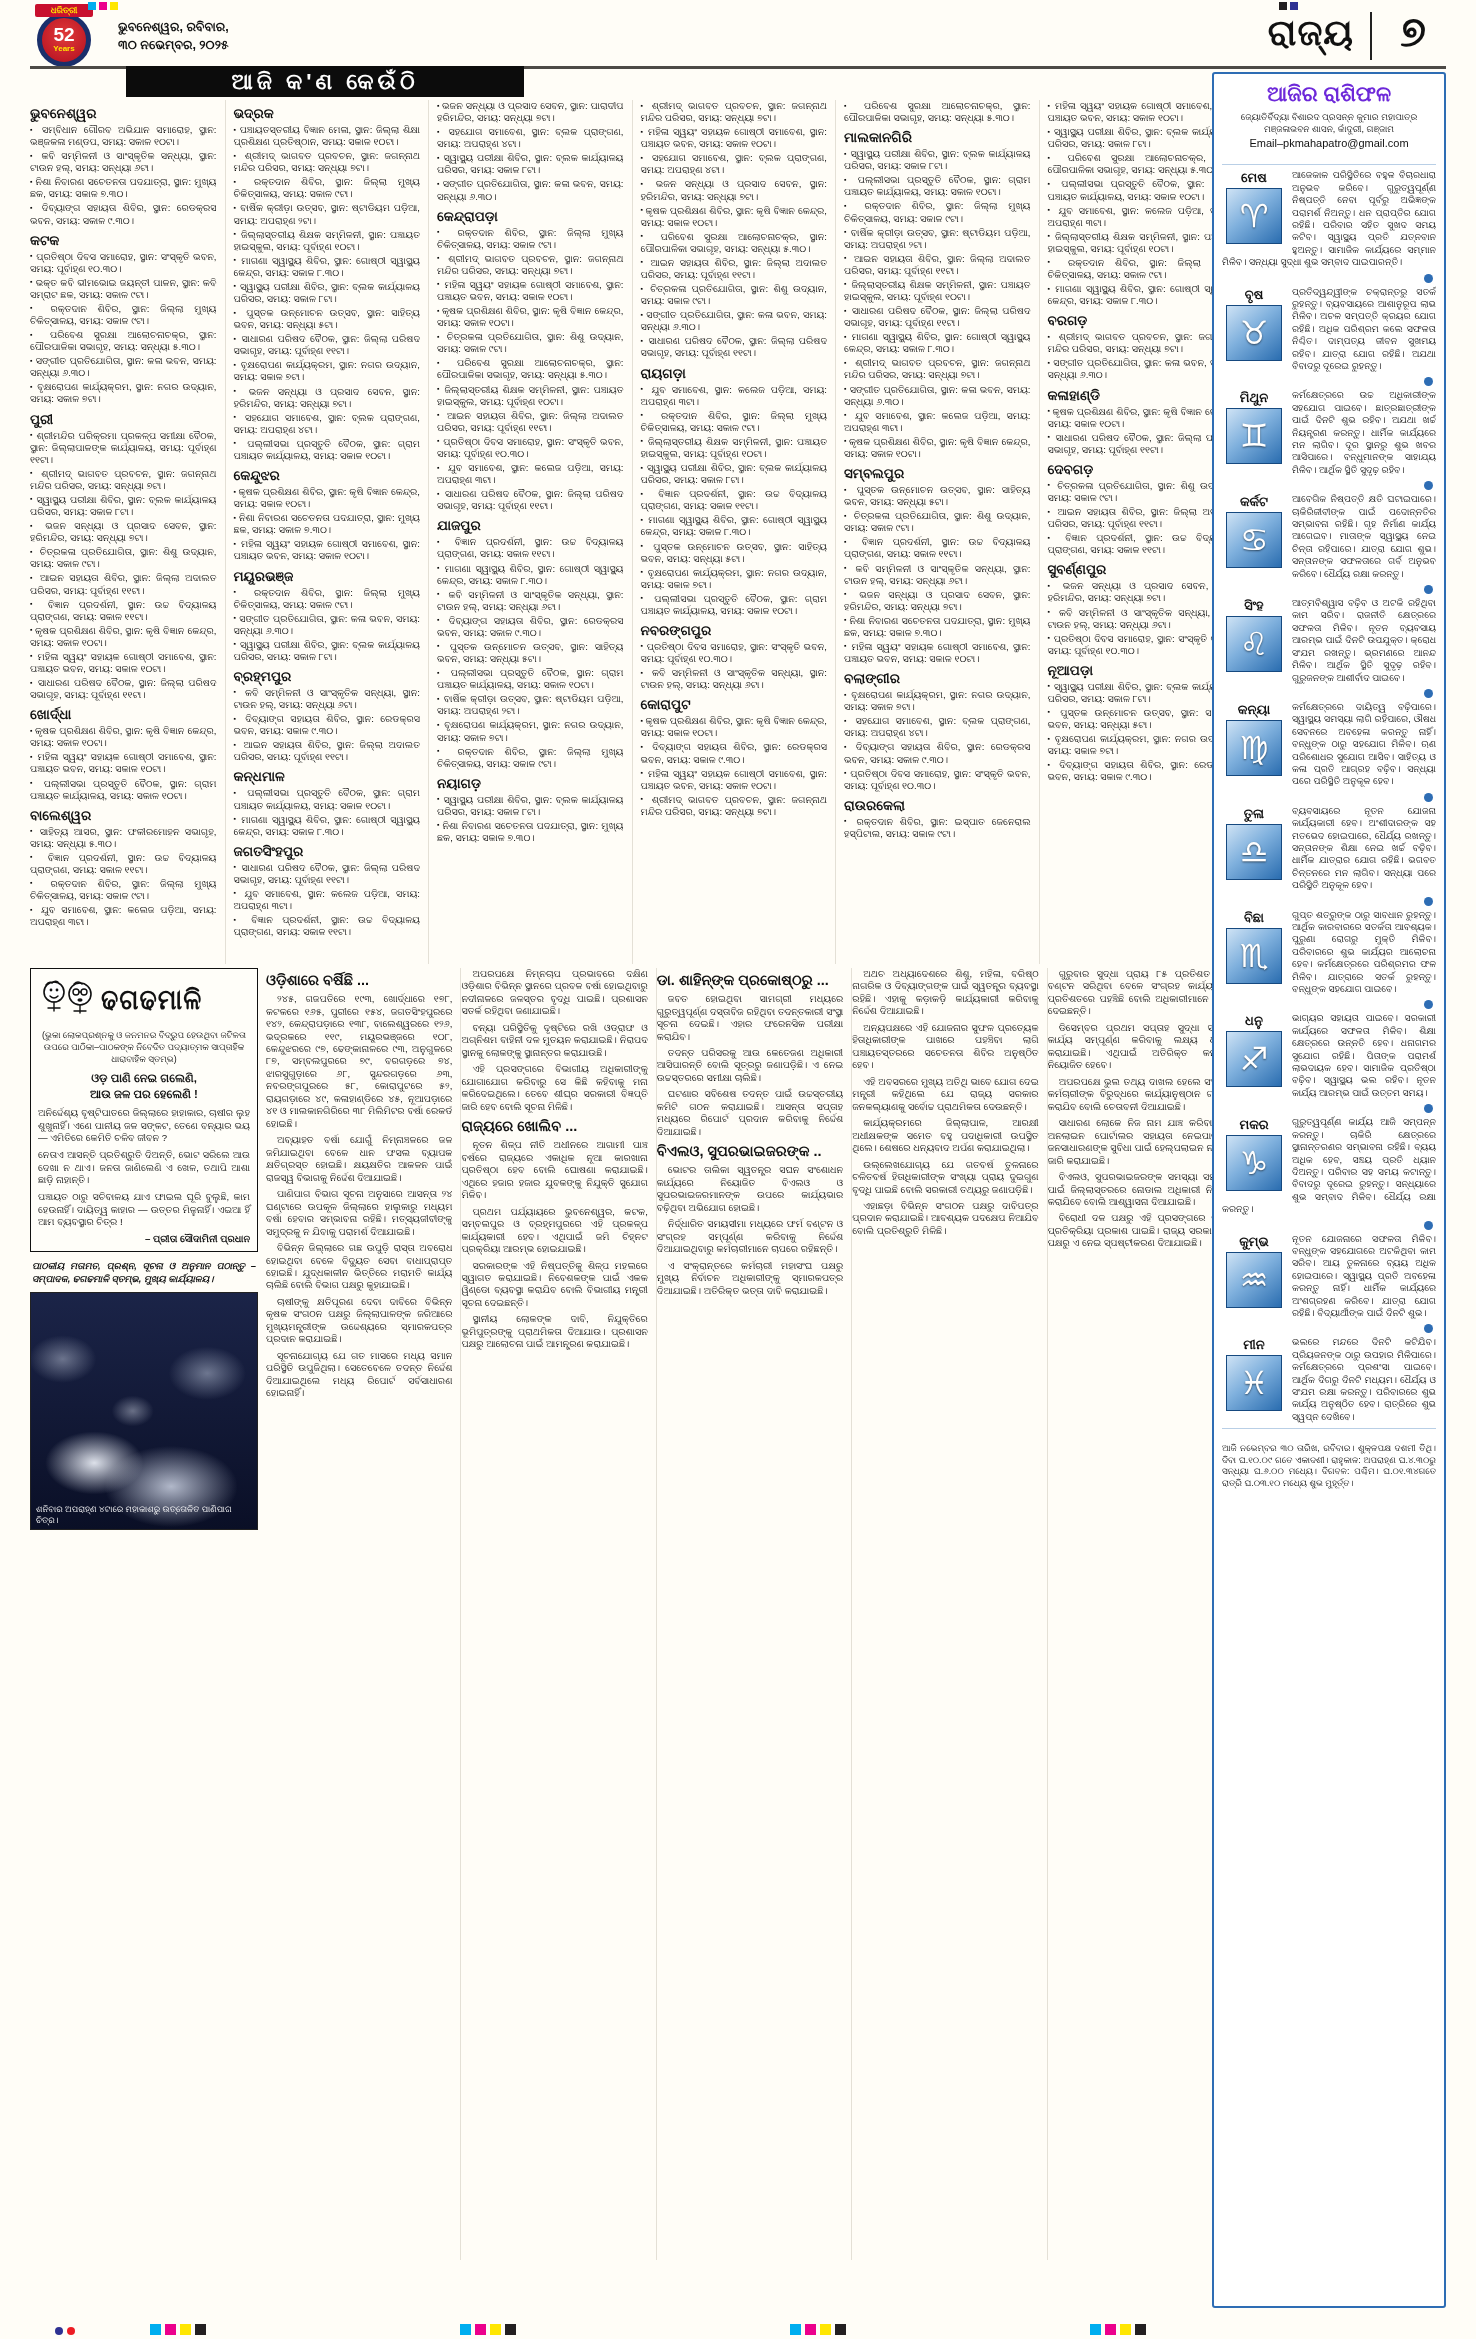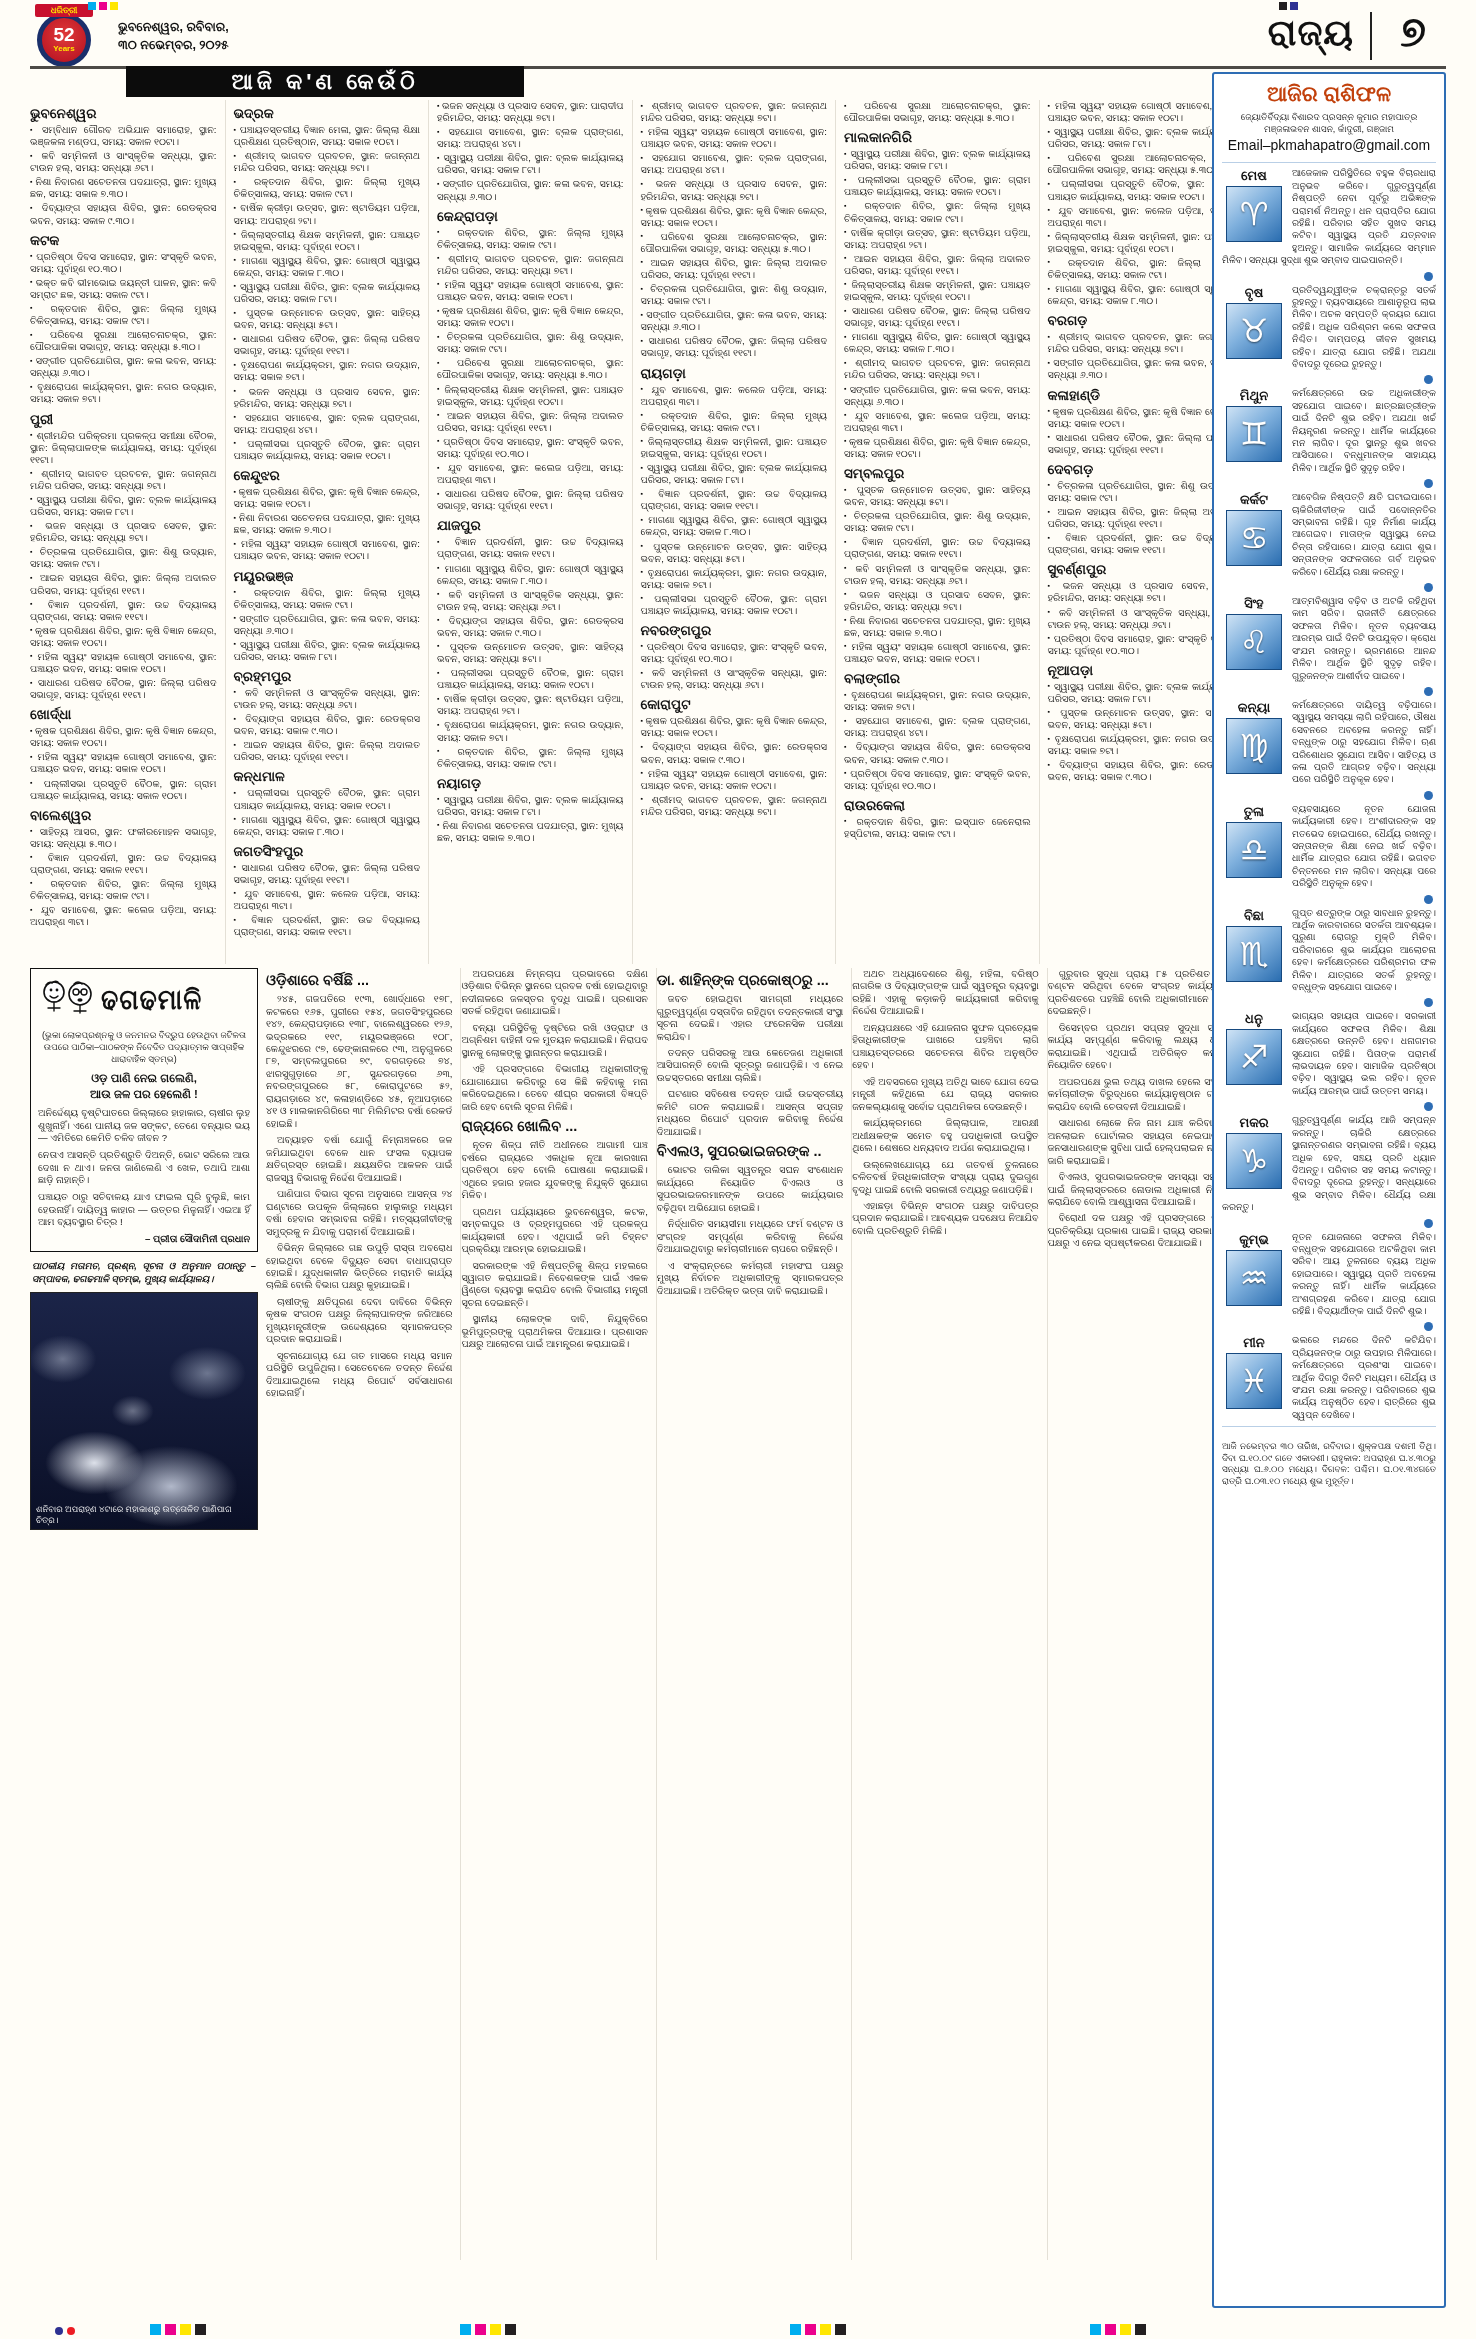--- a/index.html
+++ b/index.html
@@ -68,23 +68,23 @@
   .fp-title{font-size:27px;font-weight:900;margin:0 0 8px 2px;letter-spacing:1px;}
   .fp-cols{display:flex;gap:8px;height:1292px;overflow:hidden;}
   .fp-col{flex:1 1 0;min-width:0;font-size:9.6px;line-height:1.3;text-align:justify;overflow:hidden;}
   .fp-col + .fp-col{border-left:1px solid #e4e0d6;padding-left:0;}
   .fp-head{font-size:14.5px;font-weight:900;line-height:1.25;margin:3px 0 4px;}
   .fp-para{margin-bottom:4px;text-indent:11px;}
 
   
   .horoscope{position:absolute;top:72px;right:30px;width:234px;height:2236px;border:2px solid #2e6db4;
     border-radius:3px;background:#fff;padding:8px 8px 6px;overflow:hidden;}
-  .h-title{color:#c2410c;font-size:21px;font-weight:900;text-align:center;margin:0 0 5px;}
+  .h-title{color:#6d28d9;font-size:21px;font-weight:900;text-align:center;margin:0 0 5px;}
   .h-intro{font-size:9px;text-align:center;line-height:1.35;}
-  .h-email{font-size:14px;text-align:center;margin:2px 0 4px;border-bottom:1px solid #b9cfe6;padding-bottom:9px;}
+  .h-email{font-size:11px;text-align:center;margin:2px 0 4px;border-bottom:1px solid #b9cfe6;padding-bottom:15px;}
   .sign{overflow:hidden;margin-top:3px;}
   .sign-float{float:left;width:64px;margin:1px 6px 2px 0;text-align:center;}
   .sign-name{font-weight:900;font-size:13px;}
   .sign-icon{width:56px;height:56px;margin:2px auto 0;border:1px solid #16497f;color:#fff;font-size:32px;
     line-height:54px;text-align:center;text-shadow:0 1px 2px rgba(0,0,0,.55);
     background:linear-gradient(140deg,#cfe3f5 0%,#7fb0dd 45%,#2a6db0 100%);}
   .sign-text{font-size:9.4px;line-height:1.32;text-align:justify;}
   .dot-sep{width:9px;height:9px;border-radius:50%;background:#2e6db4;margin:5px 3px 1px auto;}
   .h-footer{font-size:8.8px;line-height:1.32;margin-top:5px;border-top:1px solid #b9cfe6;padding-top:14px;text-align:justify;}
 </style>

